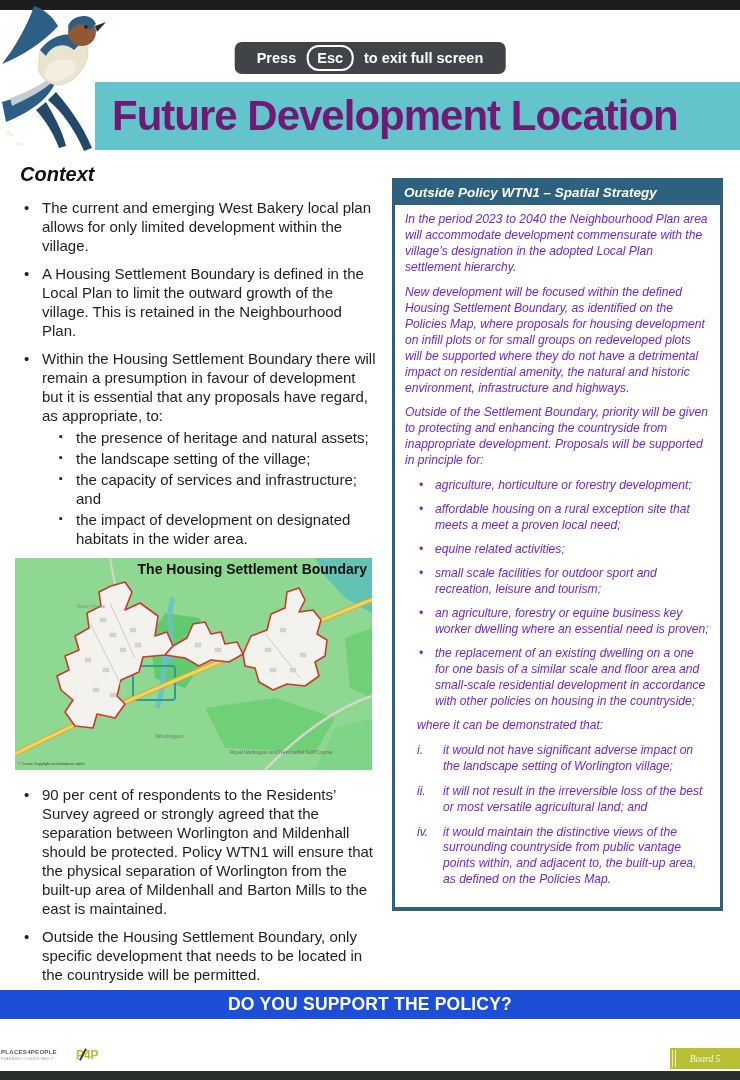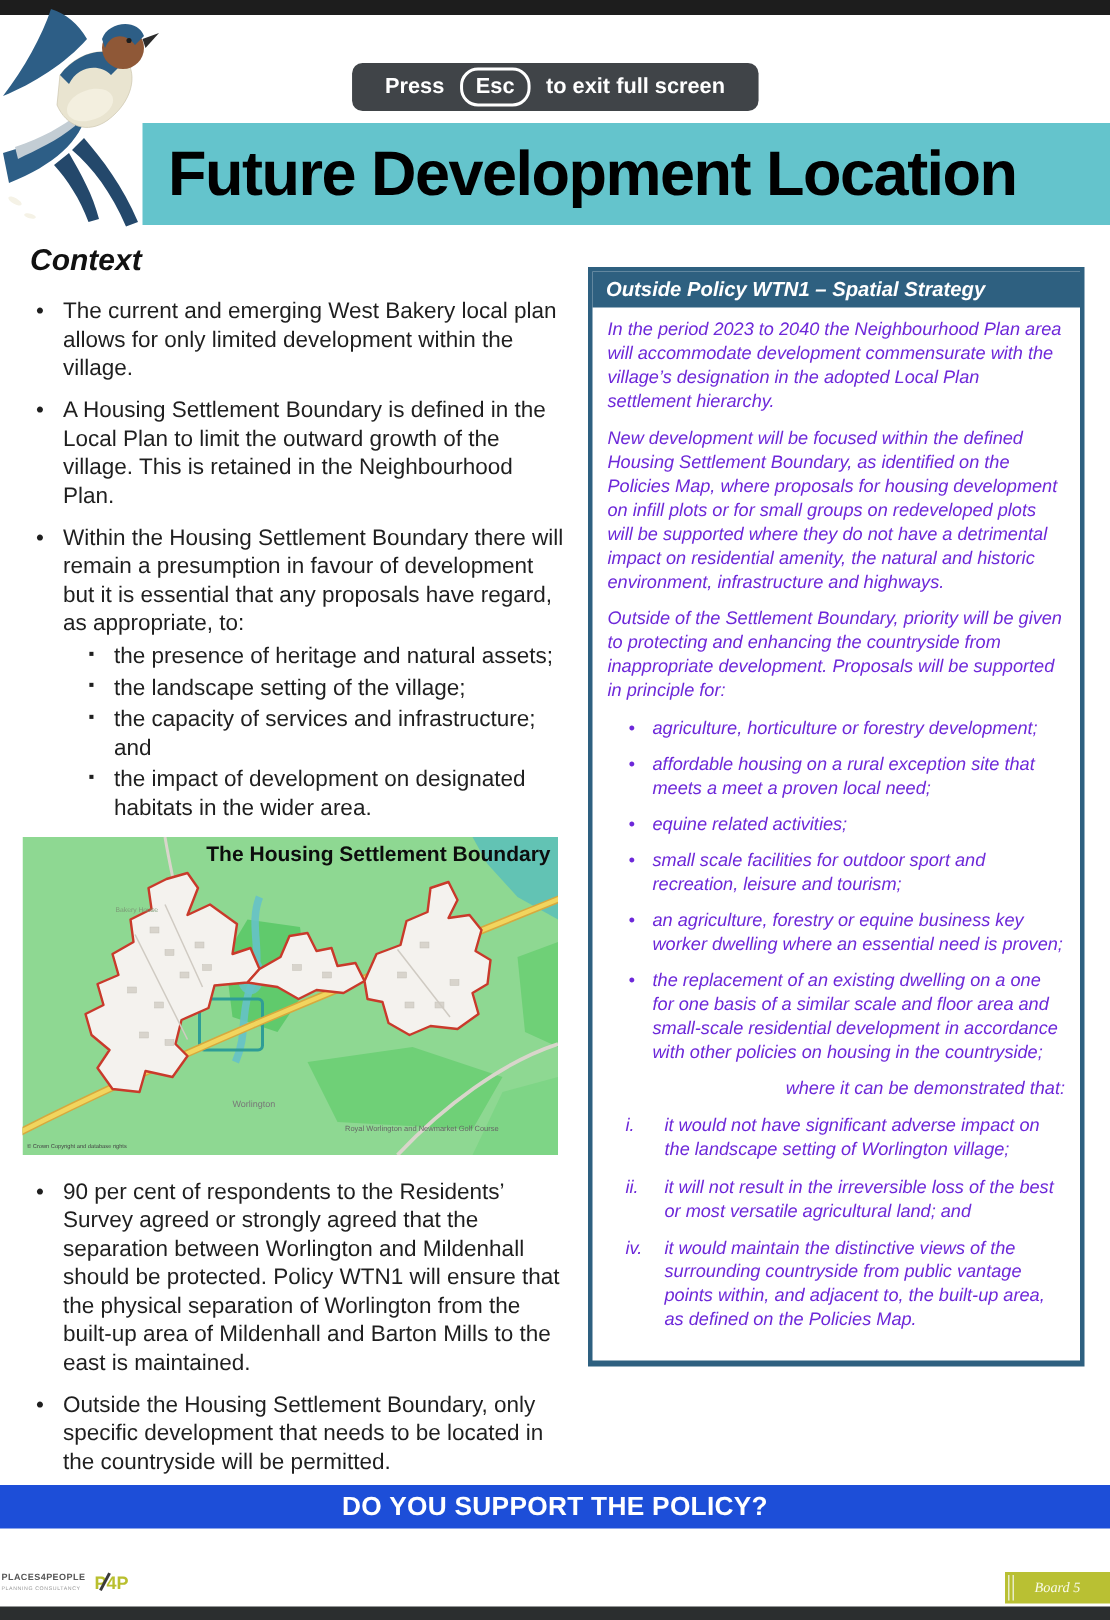--- a/index.html
+++ b/index.html
@@ -6,21 +6,21 @@
   .page { position:relative; width:740px; height:1080px; background:#ffffff; overflow:hidden;
           font-family:"Liberation Sans", sans-serif; }
 
   
   .strip-top { position:absolute; top:0; left:0; right:0; height:10px; background:#1d1d1d; }
   .strip-bottom { position:absolute; top:1071px; left:0; right:0; height:9px; background:#2b2e2f; }
 
   
   .banner { position:absolute; left:95px; right:0; top:82px; height:68px; background:#64c4cc;
             display:flex; align-items:center; padding-left:17px; z-index:1; }
-  .banner h1 { margin:0; font-size:42px; font-weight:700; color:#000000; letter-spacing:-1px; white-space:nowrap; }
+  .banner h1 { margin:0; font-size:42px; font-weight:700; color:#701a75; letter-spacing:-1px; white-space:nowrap; }
 
   
   .bird { position:absolute; left:0; top:6px; z-index:3; }
 
   
   .toast { position:absolute; top:42px; left:50%; transform:translateX(-50%); z-index:6;
            background:#404448; border-radius:7px; height:32px; padding:0 22px;
            display:flex; align-items:center; gap:10px; color:#fff; font-weight:700; font-size:14.5px; }
   .toast .key { border:2px solid #fff; border-radius:12px; padding:3px 9px; }
 
@@ -39,33 +39,33 @@
   
   .panel { position:absolute; left:392px; top:178px; width:331px; background:#fff;
            border:3px solid #2e6080; border-bottom-width:4px; box-sizing:border-box; }
   .panel-h { background:#2e6080; color:#ffffff; font-weight:700; font-style:italic;
              font-size:13.5px; padding:4px 9px 5px; }
   .panel-b { padding:7px 10px 10px; color:#6d28d9; font-style:italic; font-size:12.1px; line-height:1.32; }
   .panel-b p { margin:0 0 9px; }
   ul.pbul { list-style:none; margin:0 0 4px; padding:0; }
   ul.pbul li { position:relative; padding-left:30px; margin-bottom:8px; }
   ul.pbul li::before { content:"•"; position:absolute; left:14px; }
-  p.demon { margin:2px 0 9px;text-align:right; }
+  p.demon { margin:2px 12px 9px; }
   ol.roman { list-style:none; margin:0; padding:0 0 0 12px; }
   ol.roman li { display:flex; margin-bottom:9px; }
   .rn { flex:none; width:26px; }
   .rt { flex:1; }
 
   
   .cta { position:absolute; left:0; right:0; top:990px; height:29px; background:#1d4ed8;
          display:flex; align-items:center; justify-content:center;
          color:#fff; font-weight:700; font-size:17.5px; letter-spacing:.2px; }
 
   
-  .footer-logo { position:absolute; left:1px; top:1048px; display:flex; align-items:center; gap:6px; }
+  .footer-logo { position:absolute; left:1px; top:1048px; display:flex; align-items:center; gap:19px; }
   .logo-txt { display:flex; flex-direction:column; line-height:1.2; }
   .logo-l1 { font-size:6px; font-weight:700; color:#555; letter-spacing:.3px; }
   .logo-l2 { font-size:3.5px; color:#999; letter-spacing:.4px; }
   .logo-mark { font-size:12px; font-weight:800; color:#b9bf2f; position:relative; }
   .logo-mark::after { content:""; position:absolute; left:6px; top:0; width:2px; height:13px;
                       background:#3a3a3a; transform:rotate(28deg); }
   .board-badge { position:absolute; right:0; top:1048px; width:70px; height:21px; background:#b9c033;
                  display:flex; align-items:center; justify-content:center;
                  color:#f8fae8; font-style:italic; font-size:9.5px;
                  font-family:"Liberation Serif", serif; }

